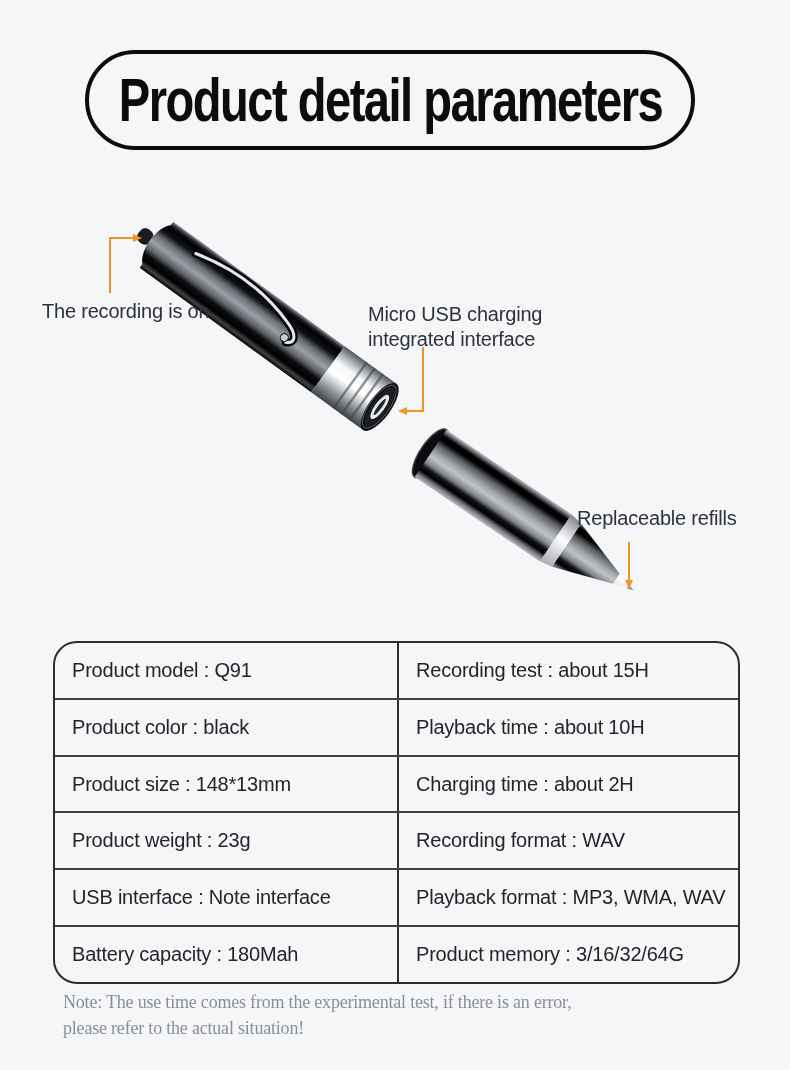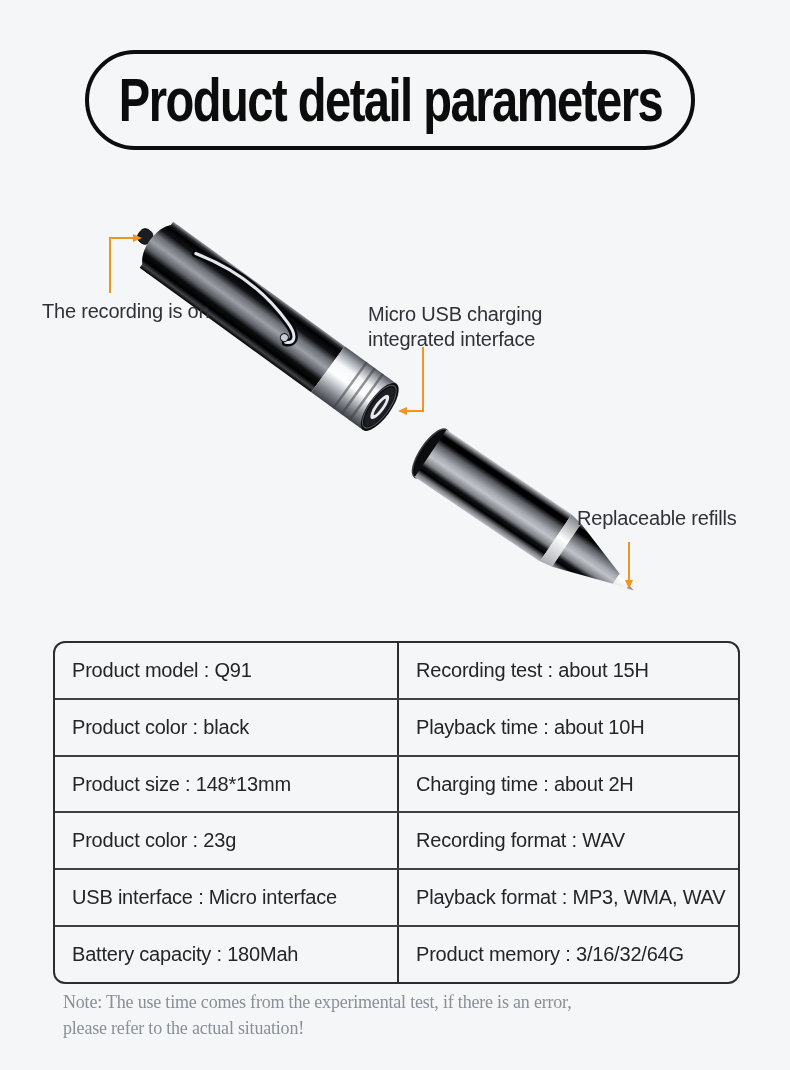--- a/index.html
+++ b/index.html
@@ -32,21 +32,21 @@
     position:absolute;color:#2e3237;font-size:20px;line-height:25px;
     white-space:pre-line;letter-spacing:-0.2px;
   }
   .ann-recording{left:42px;top:299px;}
   .ann-usb{left:352px;top:302px;margin-left:16px;}
   .ann-refills{left:564px;top:506px;margin-left:13px;}
   
   .spec-table{
     position:absolute;left:53px;top:641px;
     width:687px;height:343px;box-sizing:border-box;
-    border:2px solid #2b2d30;border-radius:12px;
+    border:2px solid #2b2d30;border-radius:24px;
     display:flex;flex-direction:column;overflow:hidden;
   }
   .spec-row{flex:1;display:flex;}
   .spec-row + .spec-row{border-top:2px solid #404040;}
   .spec-cell{
     display:flex;align-items:center;
     font-size:20px;color:#232529;letter-spacing:-0.2px;
     box-sizing:border-box;padding-left:17px;
   }
   .spec-cell.left{width:344px;border-right:2px solid #2b2d30;}
@@ -163,25 +163,25 @@
     </div>
     <div class="spec-row">
       <div class="spec-cell left">Product color : black</div>
       <div class="spec-cell right">Playback time : about 10H</div>
     </div>
     <div class="spec-row">
       <div class="spec-cell left">Product size : 148*13mm</div>
       <div class="spec-cell right">Charging time : about 2H</div>
     </div>
     <div class="spec-row">
-      <div class="spec-cell left">Product color : 23g</div>
+      <div class="spec-cell left">Product weight : 23g</div>
       <div class="spec-cell right">Recording format : WAV</div>
     </div>
     <div class="spec-row">
-      <div class="spec-cell left">USB interface : Micro interface</div>
+      <div class="spec-cell left">USB interface : Note interface</div>
       <div class="spec-cell right">Playback format : MP3, WMA, WAV</div>
     </div>
     <div class="spec-row">
       <div class="spec-cell left">Battery capacity : 180Mah</div>
       <div class="spec-cell right">Product memory : 3/16/32/64G</div>
     </div>
   </div>
 
   <div class="note">Note: The use time comes from the experimental test, if there is an error,
 please refer to the actual situation!</div>

